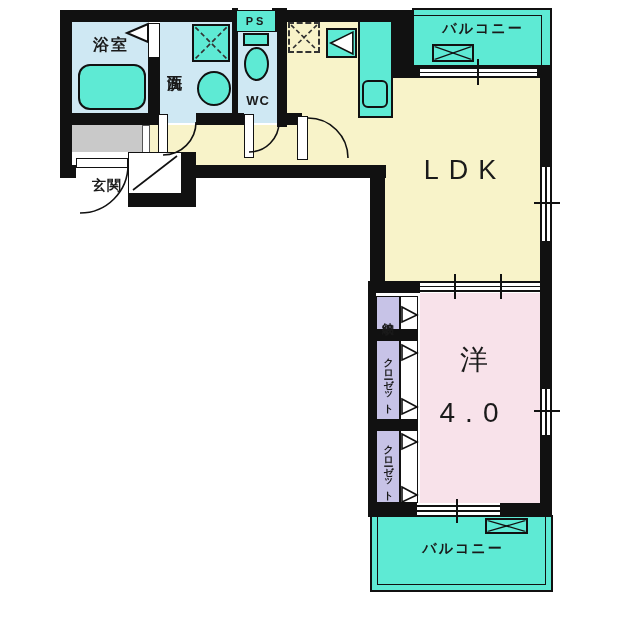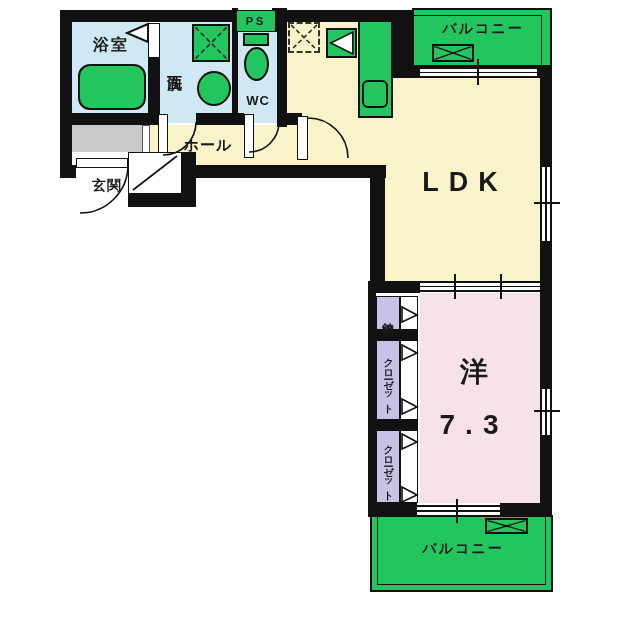--- a/index.html
+++ b/index.html
@@ -5,31 +5,31 @@
   :root{
     --c-wall:#111111; --c-ldk:#f8f3c9; --c-wet:#cfe8f3; --c-bedroom:#f8e2ea;
     --c-closet:#c7c3e7; --c-entrance:#c9c9c9; --c-line:#111111; --c-bg:#ffffff;
   }
   html,body{margin:0;padding:0;background:var(--c-bg);}
   body{font-family:"Liberation Sans","DejaVu Sans",sans-serif;color:#111;}
   .canvas{position:relative;width:640px;height:640px;background:var(--c-bg);overflow:hidden;}
   .abs{position:absolute;}
   .wall{position:absolute;background:var(--c-wall);}
   .room{position:absolute;}
-  .box{position:absolute;background:#22c55e;border:2px solid var(--c-line);box-sizing:border-box;}
+  .box{position:absolute;background:#5eead4;border:2px solid var(--c-line);box-sizing:border-box;}
   .thin{border-width:1.5px;}
   .dashed{border:2px dashed #333;background:transparent;}
   .leaf{position:absolute;background:#fff;border:1.5px solid var(--c-line);box-sizing:border-box;}
   .win-h{position:absolute;background:#fff;border-top:2px solid var(--c-line);border-bottom:2px solid var(--c-line);box-sizing:border-box;}
   .win-h::after{content:"";position:absolute;left:0;right:0;top:50%;margin-top:-1px;height:1.5px;background:var(--c-line);}
   .win-v{position:absolute;background:#fff;border-left:2px solid var(--c-line);border-right:2px solid var(--c-line);box-sizing:border-box;}
   .win-v::after{content:"";position:absolute;top:0;bottom:0;left:50%;margin-left:-1px;width:1.5px;background:var(--c-line);}
   .lbl{position:absolute;display:flex;align-items:center;justify-content:center;font-weight:bold;color:#1a1a1a;white-space:nowrap;}
   .vlbl{writing-mode:vertical-rl;text-orientation:upright;letter-spacing:0;line-height:1;}
-  .big{font-weight:700;margin-top:12px;}
+  .big{font-weight:400;}
   .overlay{position:absolute;left:0;top:0;pointer-events:none;}
   .xsvg{position:absolute;inset:0;width:100%;height:100%;}
 </style>
 </head>
 <body>
 
 <div class="canvas">
 
   <div class="box" style="left:412px;top:8px;width:140px;height:59px;"></div>
   <div class="abs" style="left:412px;top:15px;width:130px;height:52px;border-top:1.5px solid #111;border-right:1.5px solid #111;box-sizing:border-box;"></div>
@@ -149,23 +149,22 @@
     <line x1="455" y1="274" x2="455" y2="299" stroke="#111" stroke-width="2"></line>
     <line x1="501" y1="274" x2="501" y2="299" stroke="#111" stroke-width="2"></line>
     <line x1="534" y1="411" x2="560" y2="411" stroke="#111" stroke-width="2"></line>
     <line x1="457" y1="499" x2="457" y2="523" stroke="#111" stroke-width="2"></line>
   </svg>
 
   <div class="lbl" style="left:80px;top:33px;width:62px;height:24px;font-size:16px;letter-spacing:2px;">浴室</div>
   <div class="lbl vlbl" style="left:163px;top:32px;width:24px;height:64px;font-size:15px;">洗面</div>
   <div class="lbl" style="left:238px;top:88px;width:40px;height:24px;font-size:13px;letter-spacing:1px;">WC</div>
   <div class="lbl" style="left:76px;top:127px;width:62px;height:22px;font-size:14px;letter-spacing:1px;margin-top:48px;">玄関</div>
-  <div class="lbl" style="left:168px;top:132px;width:80px;height:26px;font-size:15px;letter-spacing:1px;">ホール</div>
   <div class="lbl big" style="left:390px;top:152px;width:150px;height:36px;font-size:27px;letter-spacing:10px;">LDK</div>
   <div class="lbl big" style="left:444px;top:341px;width:60px;height:38px;font-size:28px;">洋</div>
-  <div class="lbl big" style="left:424px;top:394px;width:100px;height:38px;font-size:28px;letter-spacing:10px;">7.3</div>
+  <div class="lbl big" style="left:424px;top:394px;width:100px;height:38px;font-size:28px;letter-spacing:10px;">4.0</div>
   <div class="lbl vlbl" style="left:377px;top:298px;width:22px;height:30px;font-size:12px;">収納</div>
   <div class="lbl vlbl" style="left:378px;top:342px;width:20px;height:76px;font-size:10px;">クローゼット</div>
   <div class="lbl vlbl" style="left:378px;top:431px;width:20px;height:71px;font-size:10px;">クローゼット</div>
   <div class="lbl" style="left:428px;top:19px;width:110px;height:20px;font-size:14px;letter-spacing:2px;">バルコニー</div>
   <div class="lbl" style="left:404px;top:538px;width:118px;height:22px;font-size:14px;letter-spacing:2px;">バルコニー</div>
 
 </div>
 
 </body></html>

